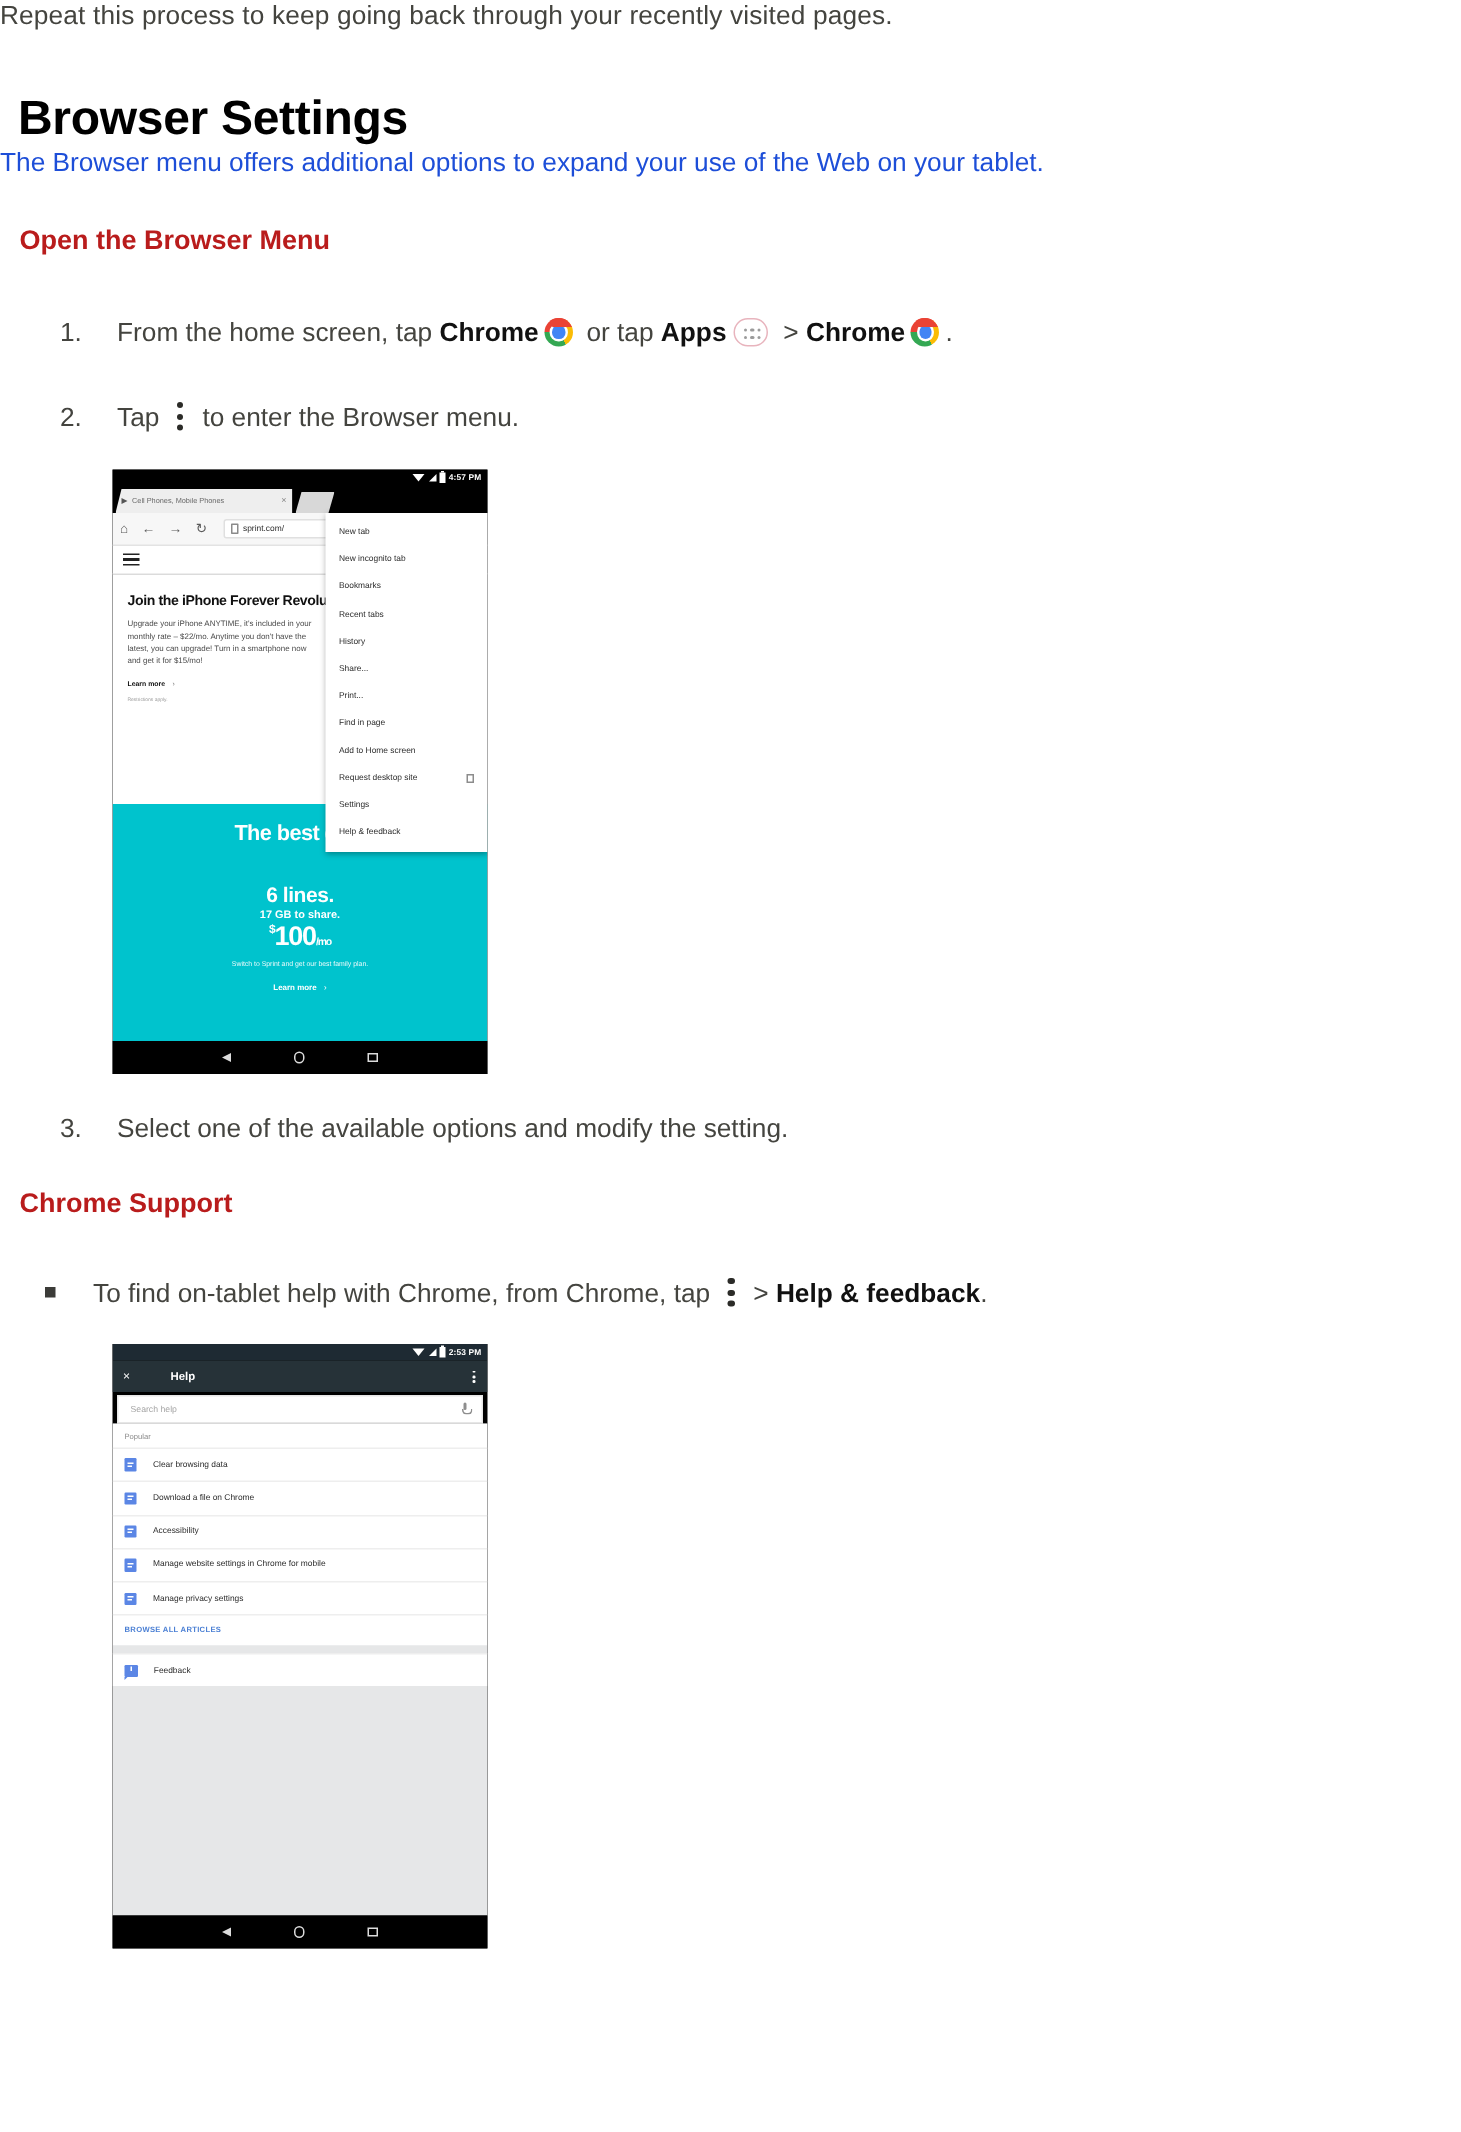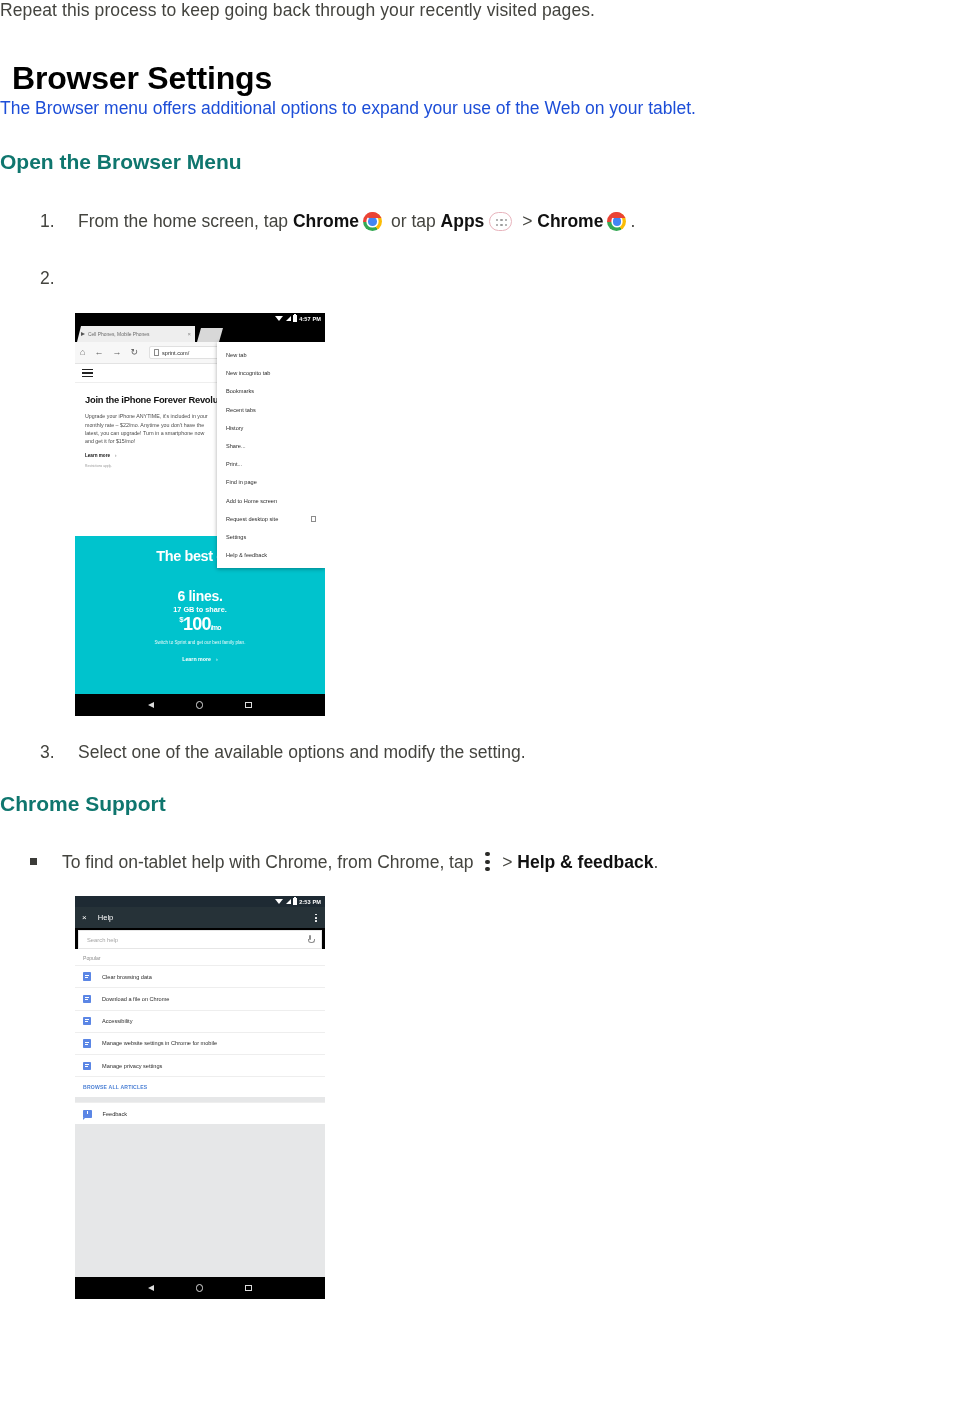--- a/index.html
+++ b/index.html
@@ -28,21 +28,21 @@
     letter-spacing: -0.2px;
   }
 
   .lead {
     position: absolute; left: 0; top: 98px;
     font-size: 17.5px; color: #1d4ed8;
   }
 
   h2.sub-heading {
     position: absolute; left: 0; margin: 0;
-    font-size: 21px; font-weight: bold; color: #0f766e;
+    font-size: 18px; font-weight: bold; color: #b91c1c; padding-left: 13px;
   }
   h2.sub-open  { top: 150px; }
   h2.sub-chrome{ top: 792px; }
 
   .step {
     position: absolute;
     font-size: 17.5px; color: #44443f;
     display: flex; align-items: baseline;
   }
   .step .num { width: 38px; display:inline-block; flex:none; }
@@ -269,21 +269,21 @@
     width:6.8px;height:6.8px;border:1.2px solid #dcdcdc;
   }
 
   
   .help-appbar {
     position:absolute; left:0; top:11px; width:100%; height:21px;
     background:#263238; display:flex; align-items:center;
     padding:0 7px; gap:11px;
   }
   .help-x { color:#fff; font-size:8px; line-height:1; }
-  .help-title { color:#fff; font-size:7.6px; font-weight:normal; flex:1; }
+  .help-title { color:#fff; font-size:7.6px; font-weight:bold; flex:1;margin-left:16px; }
   .help-kebab { width:3px; position:relative; height:11px; }
   .help-kebab i {
     position:absolute;left:0;width:1.7px;height:1.7px;border-radius:50%;background:#fff;
   }
   .help-kebab i:nth-child(1){top:1.6px;}
   .help-kebab i:nth-child(2){top:4.9px;}
   .help-kebab i:nth-child(3){top:8.2px;}
 
   .help-search {
     position:absolute; left:3px; top:34px; right:3px; height:19px;
@@ -356,20 +356,21 @@
 
   <h2 class="sub-heading sub-open">Open the Browser Menu</h2>
 
   <div class="step step-1">
     <span class="num">1.</span>
     <span><span>From the home screen, tap </span><b class="strong">Chrome</b><span class="chrome-logo"></span><span> or tap </span><b class="strong">Apps</b><span class="apps-icon"><i></i><i></i><i></i><i></i><i></i><i></i></span><span> &gt; </span><b class="strong">Chrome</b><span class="chrome-logo"></span><span>.</span></span>
   </div>
 
   <div class="step step-2">
     <span class="num">2.</span>
+    <span><span>Tap </span><span class="kebab"><i></i><i></i><i></i></span><span> to enter the Browser menu.</span></span>
   </div>
 
   <div class="tablet tablet-browser">
 
     <div class="statusbar">
       <span class="sb-wifi"></span>
       <span class="sb-sig"></span>
       <span class="sb-batt"></span>
       <span class="sb-time">4:57 PM</span>
     </div>

